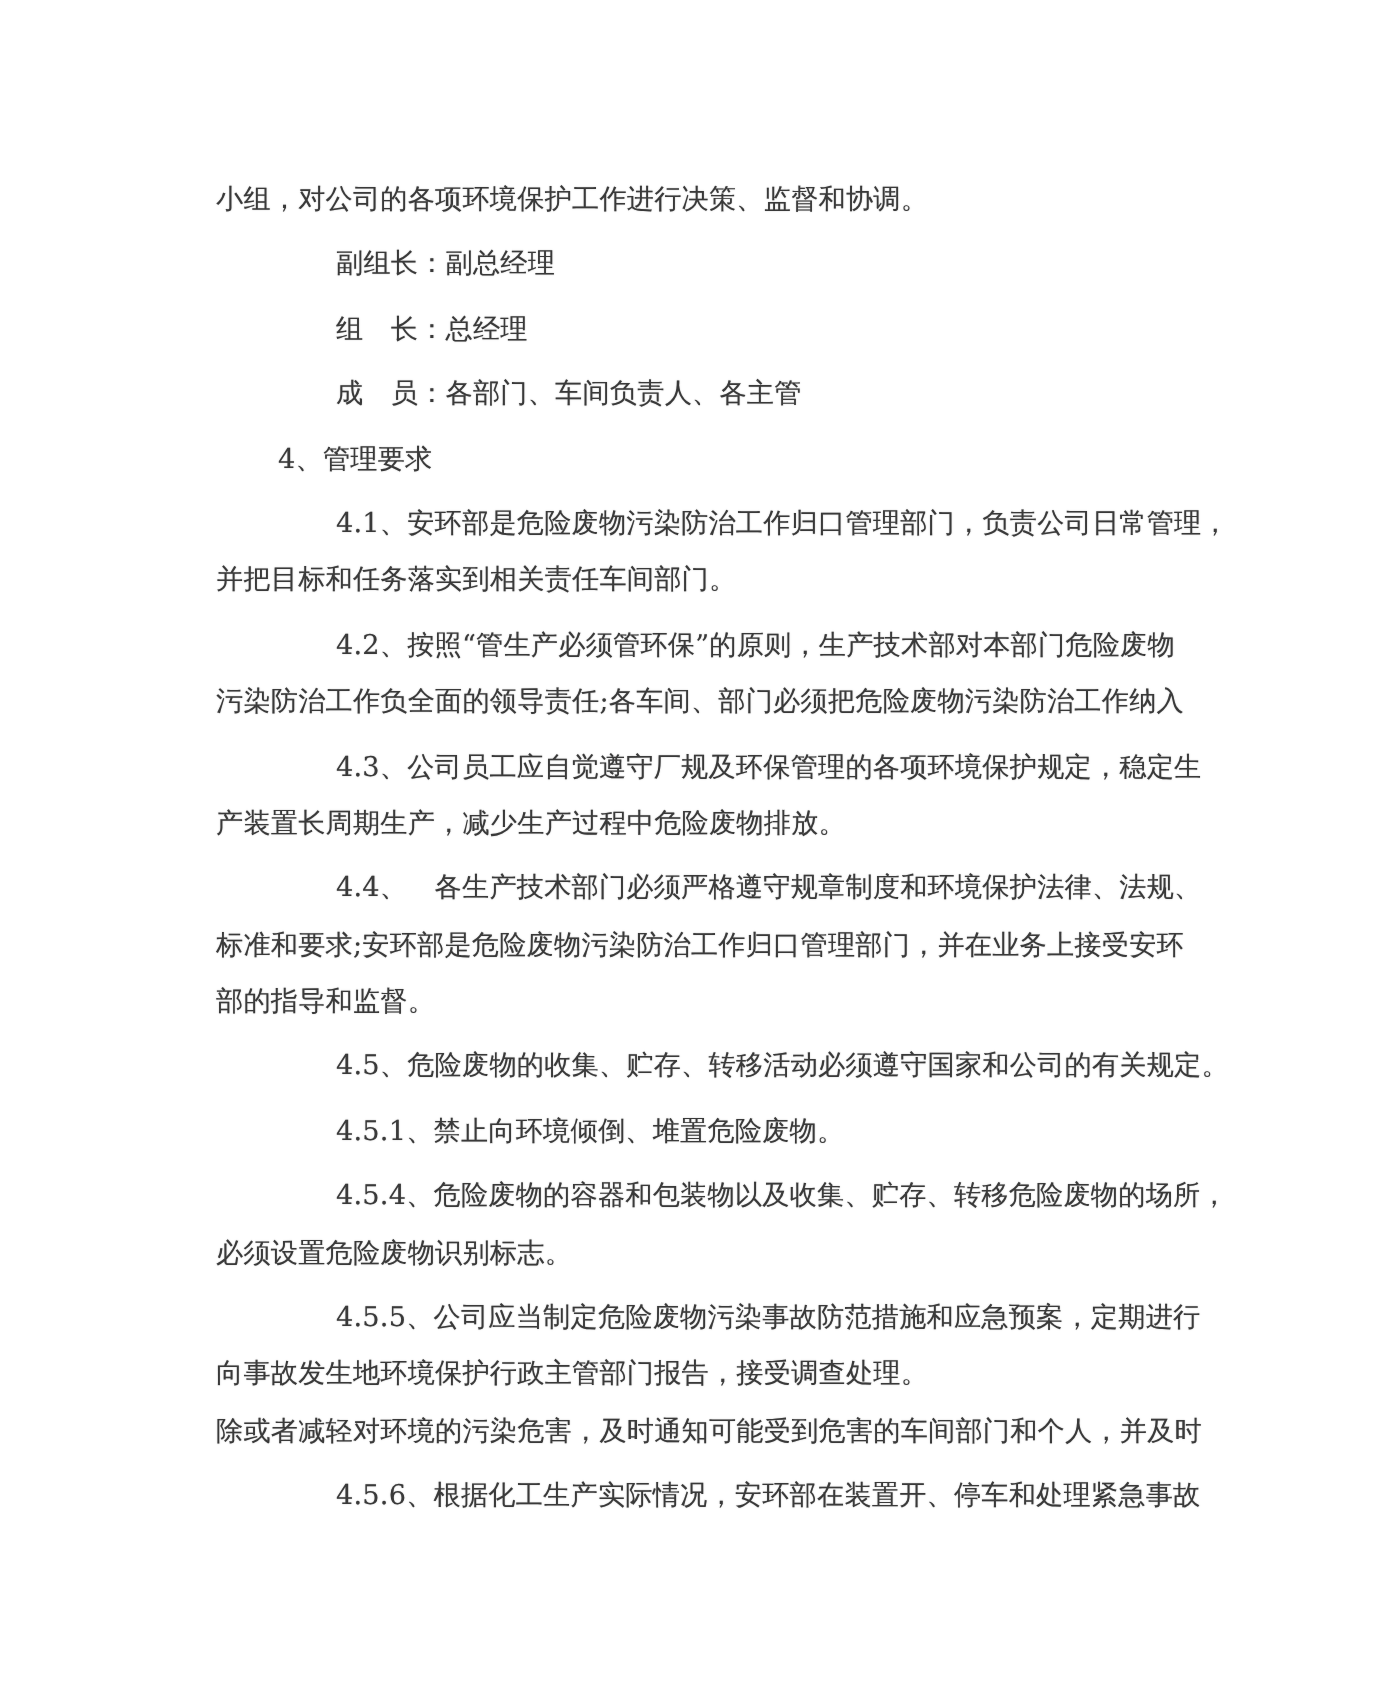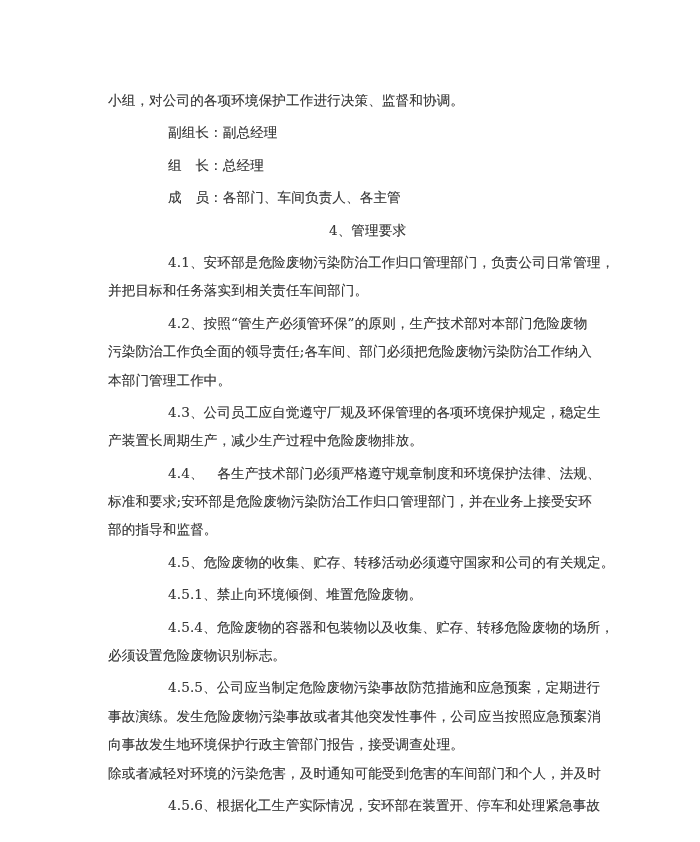--- a/index.html
+++ b/index.html
@@ -31,21 +31,21 @@
   .paragraph {
     margin: 4px;
     padding: 0;
   }
   .line {
     height: 28.4px;
     line-height: 28.4px;
     white-space: nowrap;
   }
   .indent-0 { padding-left: 0; }
-  .indent-2 { padding-left: 31px; text-align: center; }
+  .indent-2 { padding-left: 31px; }
   .indent-4 { padding-left: 60px; }
 </style>
 </head>
 <body style="background: rgb(255, 255, 255);">
 
 <div class="page">
   <div class="text-block" style="color: rgb(58, 58, 58);">
 
   <div class="paragraph">
         <div class="line indent-0">小组，对公司的各项环境保护工作进行决策、监督和协调。</div>
@@ -62,21 +62,20 @@
       <div class="paragraph">
         <div class="line indent-2">4、管理要求</div>
       </div>
       <div class="paragraph">
         <div class="line indent-4">4.1、安环部是危险废物污染防治工作归口管理部门，负责公司日常管理，</div>
         <div class="line indent-0">并把目标和任务落实到相关责任车间部门。</div>
       </div>
       <div class="paragraph">
         <div class="line indent-4">4.2、按照“管生产必须管环保”的原则，生产技术部对本部门危险废物</div>
         <div class="line indent-0">污染防治工作负全面的领导责任;各车间、部门必须把危险废物污染防治工作纳入</div>
-        <div class="line indent-0">本部门管理工作中。</div>
       </div>
       <div class="paragraph">
         <div class="line indent-4">4.3、公司员工应自觉遵守厂规及环保管理的各项环境保护规定，稳定生</div>
         <div class="line indent-0">产装置长周期生产，减少生产过程中危险废物排放。</div>
       </div>
       <div class="paragraph">
         <div class="line indent-4">4.4、　各生产技术部门必须严格遵守规章制度和环境保护法律、法规、</div>
         <div class="line indent-0">标准和要求;安环部是危险废物污染防治工作归口管理部门，并在业务上接受安环</div>
         <div class="line indent-0">部的指导和监督。</div>
       </div>
@@ -85,21 +84,20 @@
       </div>
       <div class="paragraph">
         <div class="line indent-4">4.5.1、禁止向环境倾倒、堆置危险废物。</div>
       </div>
       <div class="paragraph">
         <div class="line indent-4">4.5.4、危险废物的容器和包装物以及收集、贮存、转移危险废物的场所，</div>
         <div class="line indent-0">必须设置危险废物识别标志。</div>
       </div>
       <div class="paragraph">
         <div class="line indent-4">4.5.5、公司应当制定危险废物污染事故防范措施和应急预案，定期进行</div>
-        <div class="line indent-0">事故演练。发生危险废物污染事故或者其他突发性事件，公司应当按照应急预案消</div>
         <div class="line indent-0">向事故发生地环境保护行政主管部门报告，接受调查处理。</div>
         <div class="line indent-0">除或者减轻对环境的污染危害，及时通知可能受到危害的车间部门和个人，并及时</div>
       </div>
       <div class="paragraph">
         <div class="line indent-4">4.5.6、根据化工生产实际情况，安环部在装置开、停车和处理紧急事故</div>
       </div>
     </div>
 </div>
 
 </body></html>

